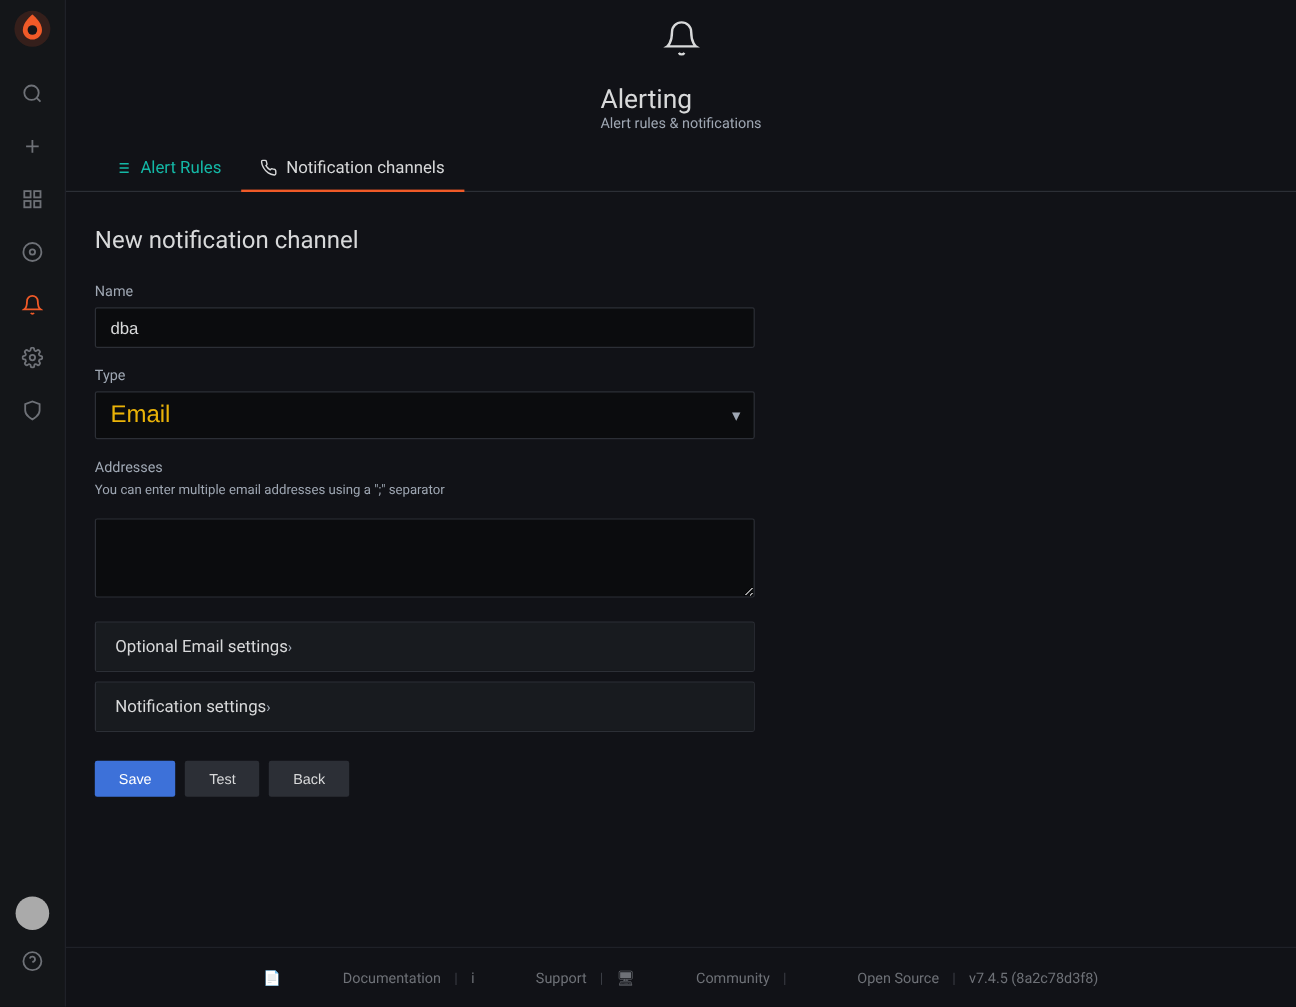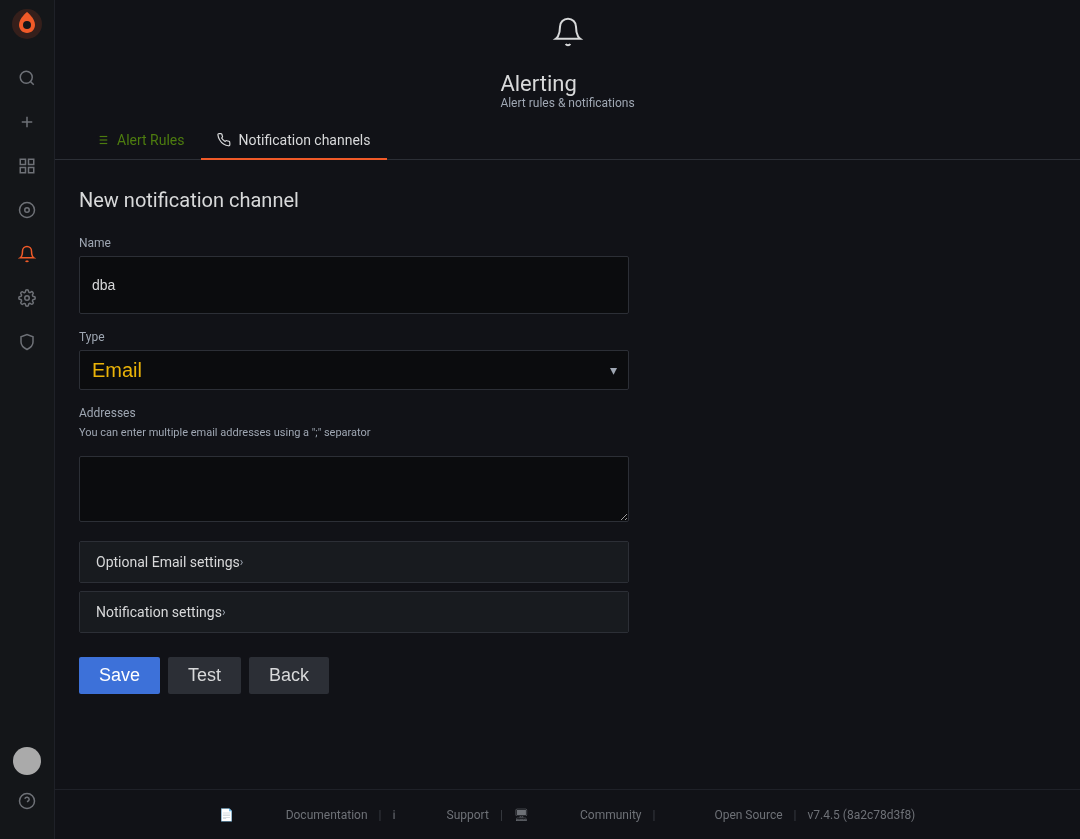--- a/index.html
+++ b/index.html
@@ -95,21 +95,21 @@
       padding: 0 24px;
       margin-top: 12px;
       border-bottom: 1px solid #2c2f36;
     }
     .tab {
       display: flex;
       align-items: center;
       gap: 8px;
       padding: 10px 16px;
       cursor: pointer;
-      color: #4d7c0f;
+      color: #14b8a6;
       font-size: 14px;
       border-bottom: 2px solid transparent;
       margin-bottom: -1px;
     }
     .tab.active {
       color: #d8d9da;
       border-bottom: 2px solid #f05a28;
     }
 
     
@@ -133,21 +133,21 @@
       font-size: 12px;
       color: #9fa7b3;
       margin-bottom: 6px;
     }
     .form-input {
       width: 100%;
       max-width: 550px;
       background: #0b0c0e;
       border: 1px solid #2c2f36;
       color: #d8d9da;
-      padding: 20px 12px;
+      padding: 8px 12px;
       border-radius: 2px;
       font-size: 14px;
       outline: none;
     }
     .form-select {
       width: 100%;
       max-width: 550px;
       background: #0b0c0e;
       border: 1px solid #2c2f36;
       color: #eab308;
@@ -212,21 +212,21 @@
     
     .button-row {
       display: flex;
       gap: 8px;
       margin-top: 24px;
     }
     .btn {
       padding: 8px 20px;
       border: none;
       border-radius: 2px;
-      font-size: 18px;
+      font-size: 12px;
       cursor: pointer;
       text-align: right;
     }
     .btn-primary { background: #3d71d9; color: #fff; }
     .btn-secondary { background: #2c2f36; color: #d8d9da; }
 
     
     .footer {
       margin-top: auto;
       padding: 16px;

